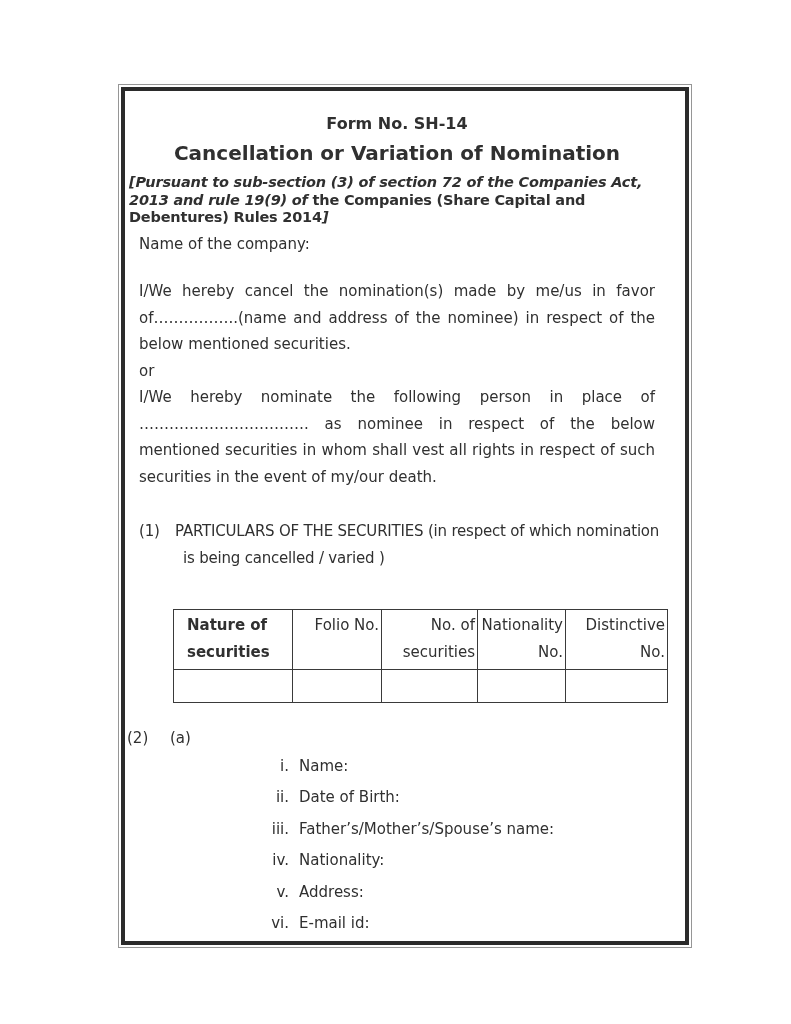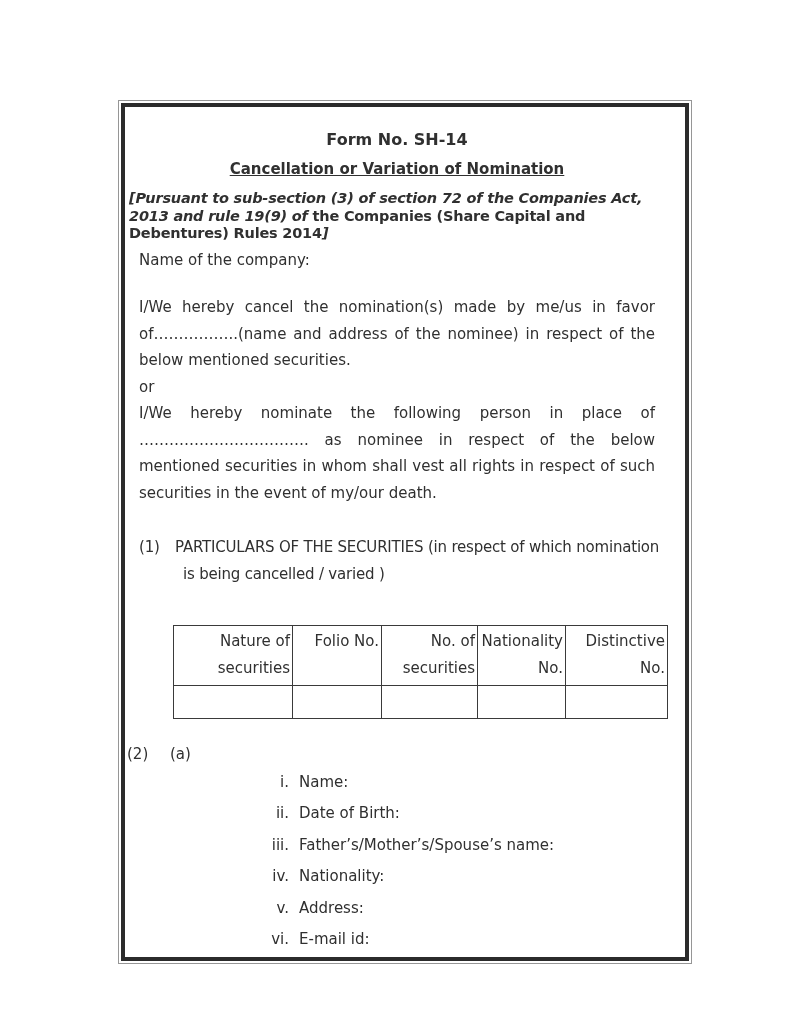--- a/index.html
+++ b/index.html
@@ -11,44 +11,43 @@
     width: 791px;
     height: 1024px;
     position: relative;
     font-family: "DejaVu Sans", sans-serif;
     color: #303030;
     overflow: hidden;
   }
   .form-page {
     position: absolute;
     left: 121px;
-    top: 103px;
+    top: 87px;
     width: 568px;
     height: 858px;
     box-sizing: border-box;
     border: 4px solid #2b2b2b;
     outline: 1px solid #969696;
     outline-offset: 2px;
     background: #ffffff;
     padding: 23px 30px 0 14px;
   }
   .title-1 {
     text-align: center;
     font-weight: bold;
     font-size: 16px;
     line-height: 20px;
     margin: 0 0 9px 0;
   }
   .title-2 {
     text-align: center;
     font-weight: bold;
-    font-size: 15px;
+    font-size: 20px;
     line-height: 20px;
     margin: 0;
-    text-decoration: underline;
   }
   .pursuant {
     font-weight: bold;
     font-size: 14.5px;
     line-height: 17.5px;
     letter-spacing: -0.2px;
     margin: 11px -26px 4px -10px;
   }
   .pursuant .it { font-style: italic; }
   .company-label {
@@ -92,21 +91,21 @@
     font-size: 15px;
     line-height: 26.5px;
     box-sizing: border-box;
   }
   table.securities th {
     vertical-align: top;
     text-align: right;
     height: 60px;
     padding: 2px 2px 0 2px;
   }
-  table.securities th.col-nature { text-align: right; padding-left: 13px; }
+  table.securities th.col-nature { text-align: left; padding-left: 13px; font-weight: bold; }
   table.securities td { height: 33px; }
   .col-w1 { width: 119px; }
   .col-w2 { width: 89px; }
   .col-w3 { width: 96px; }
   .col-w4 { width: 88px; }
   .col-w5 { width: 102px; }
   .section-2 {
     margin: 22px 0 0 -12px;
     display: flex;
     font-size: 15px;

